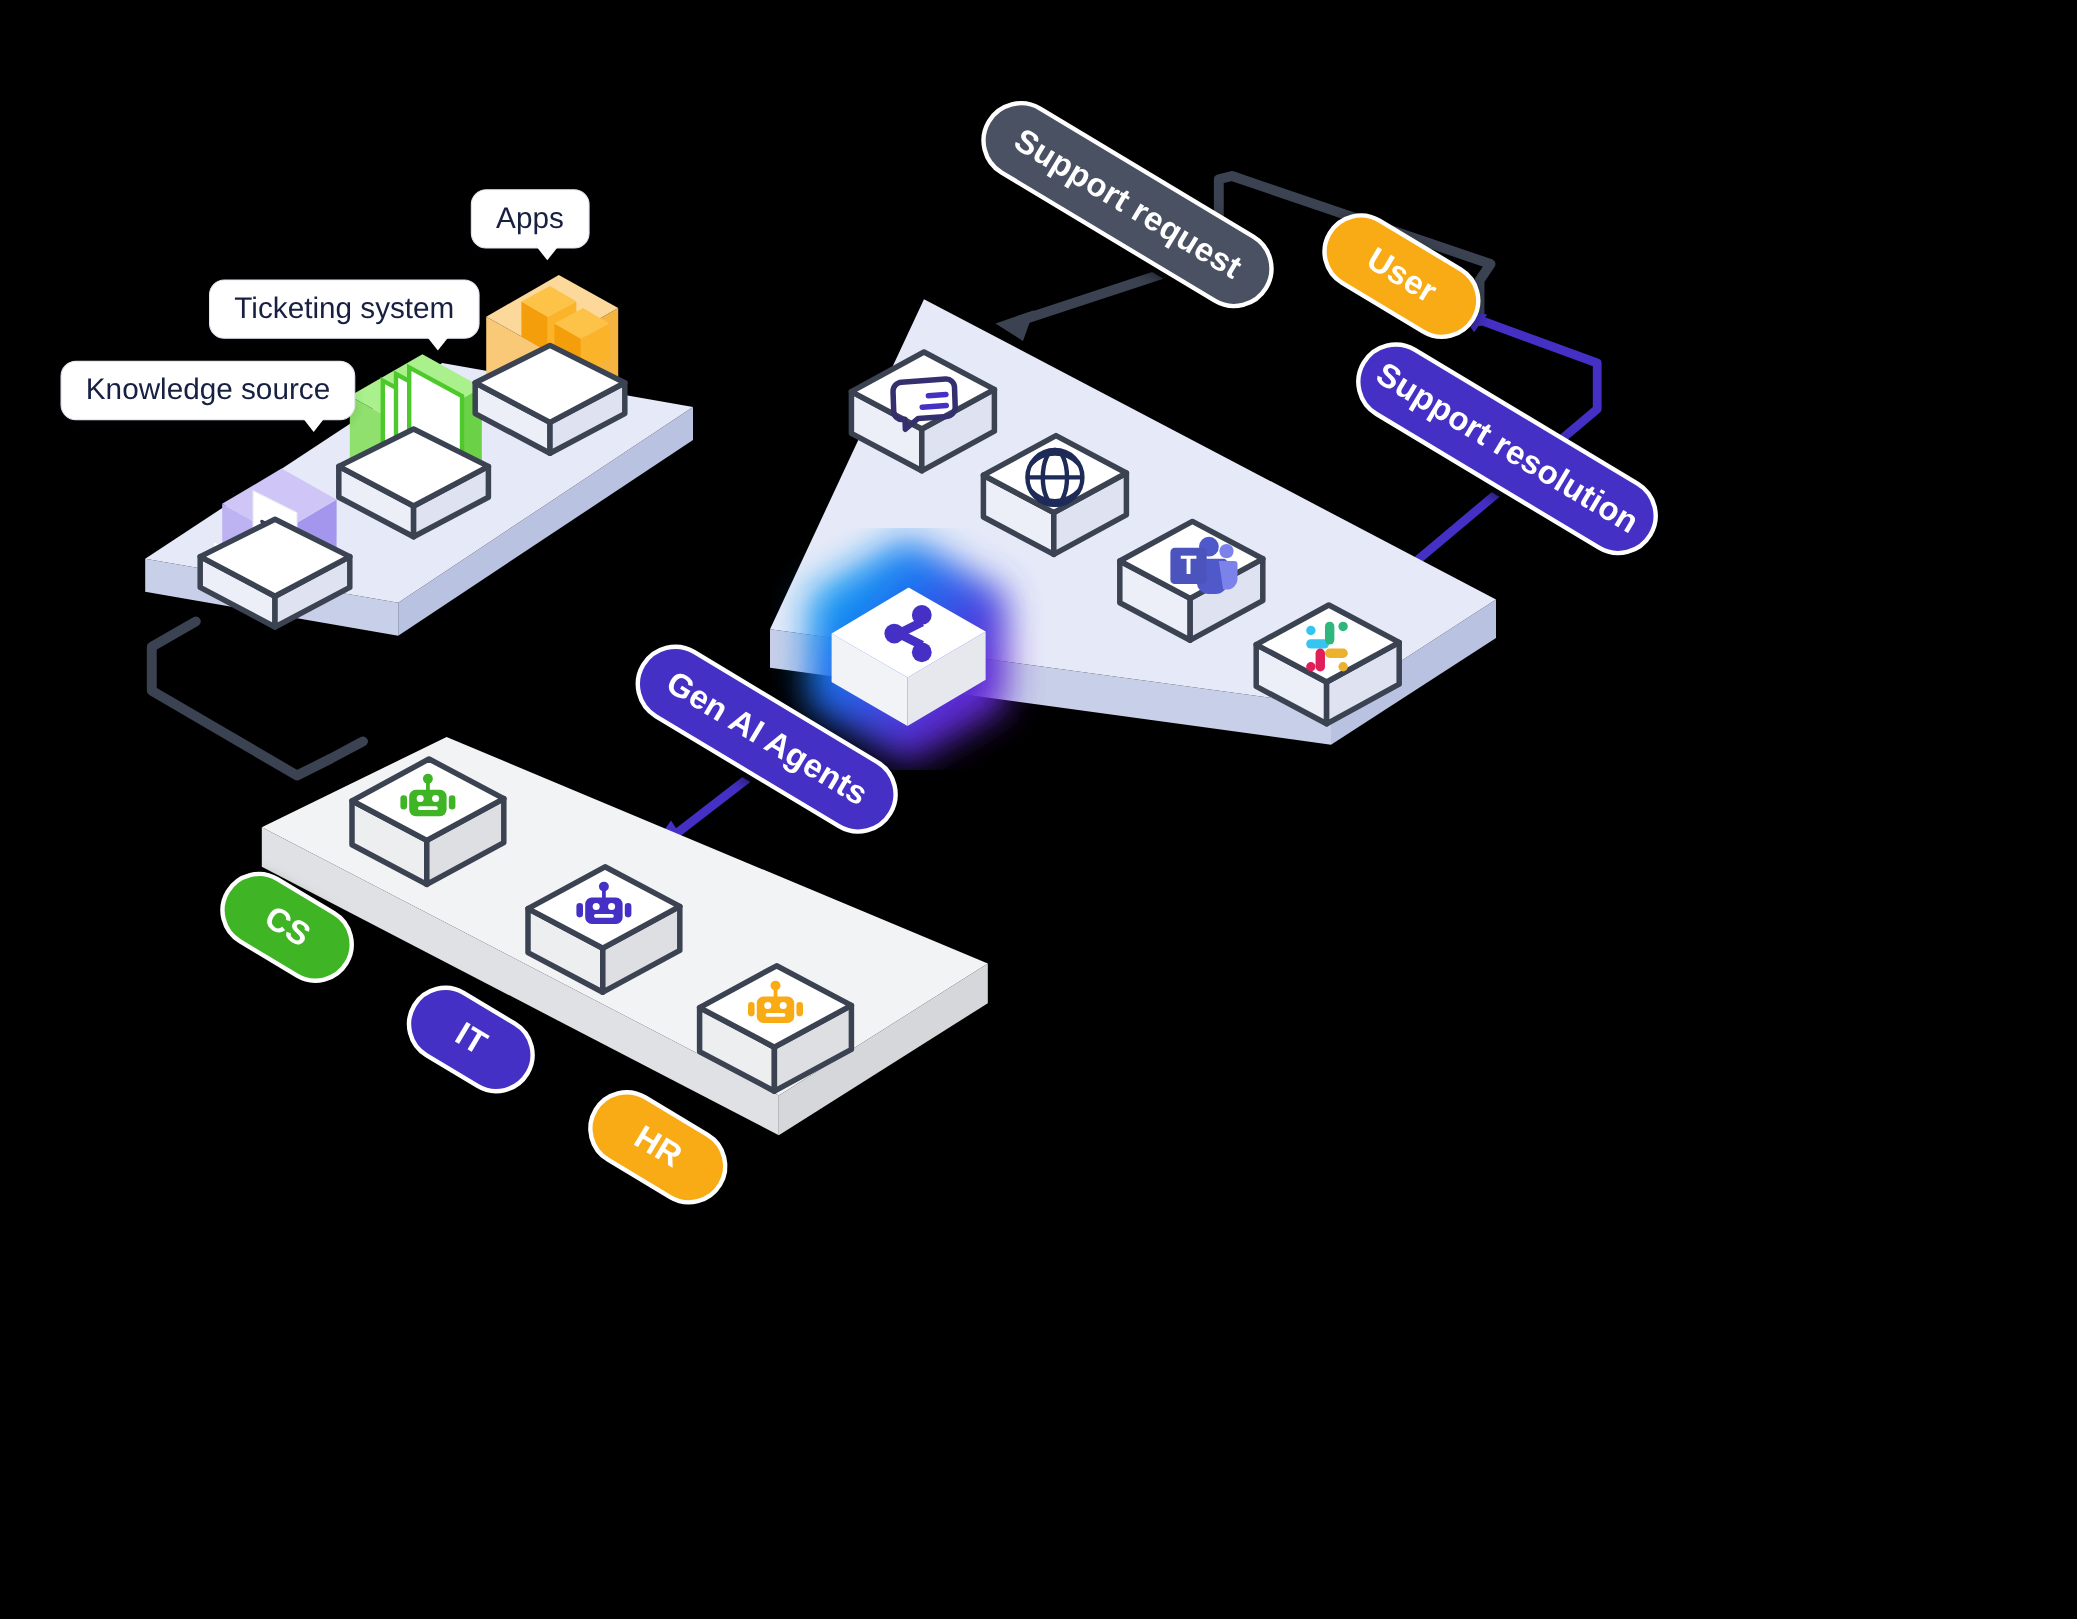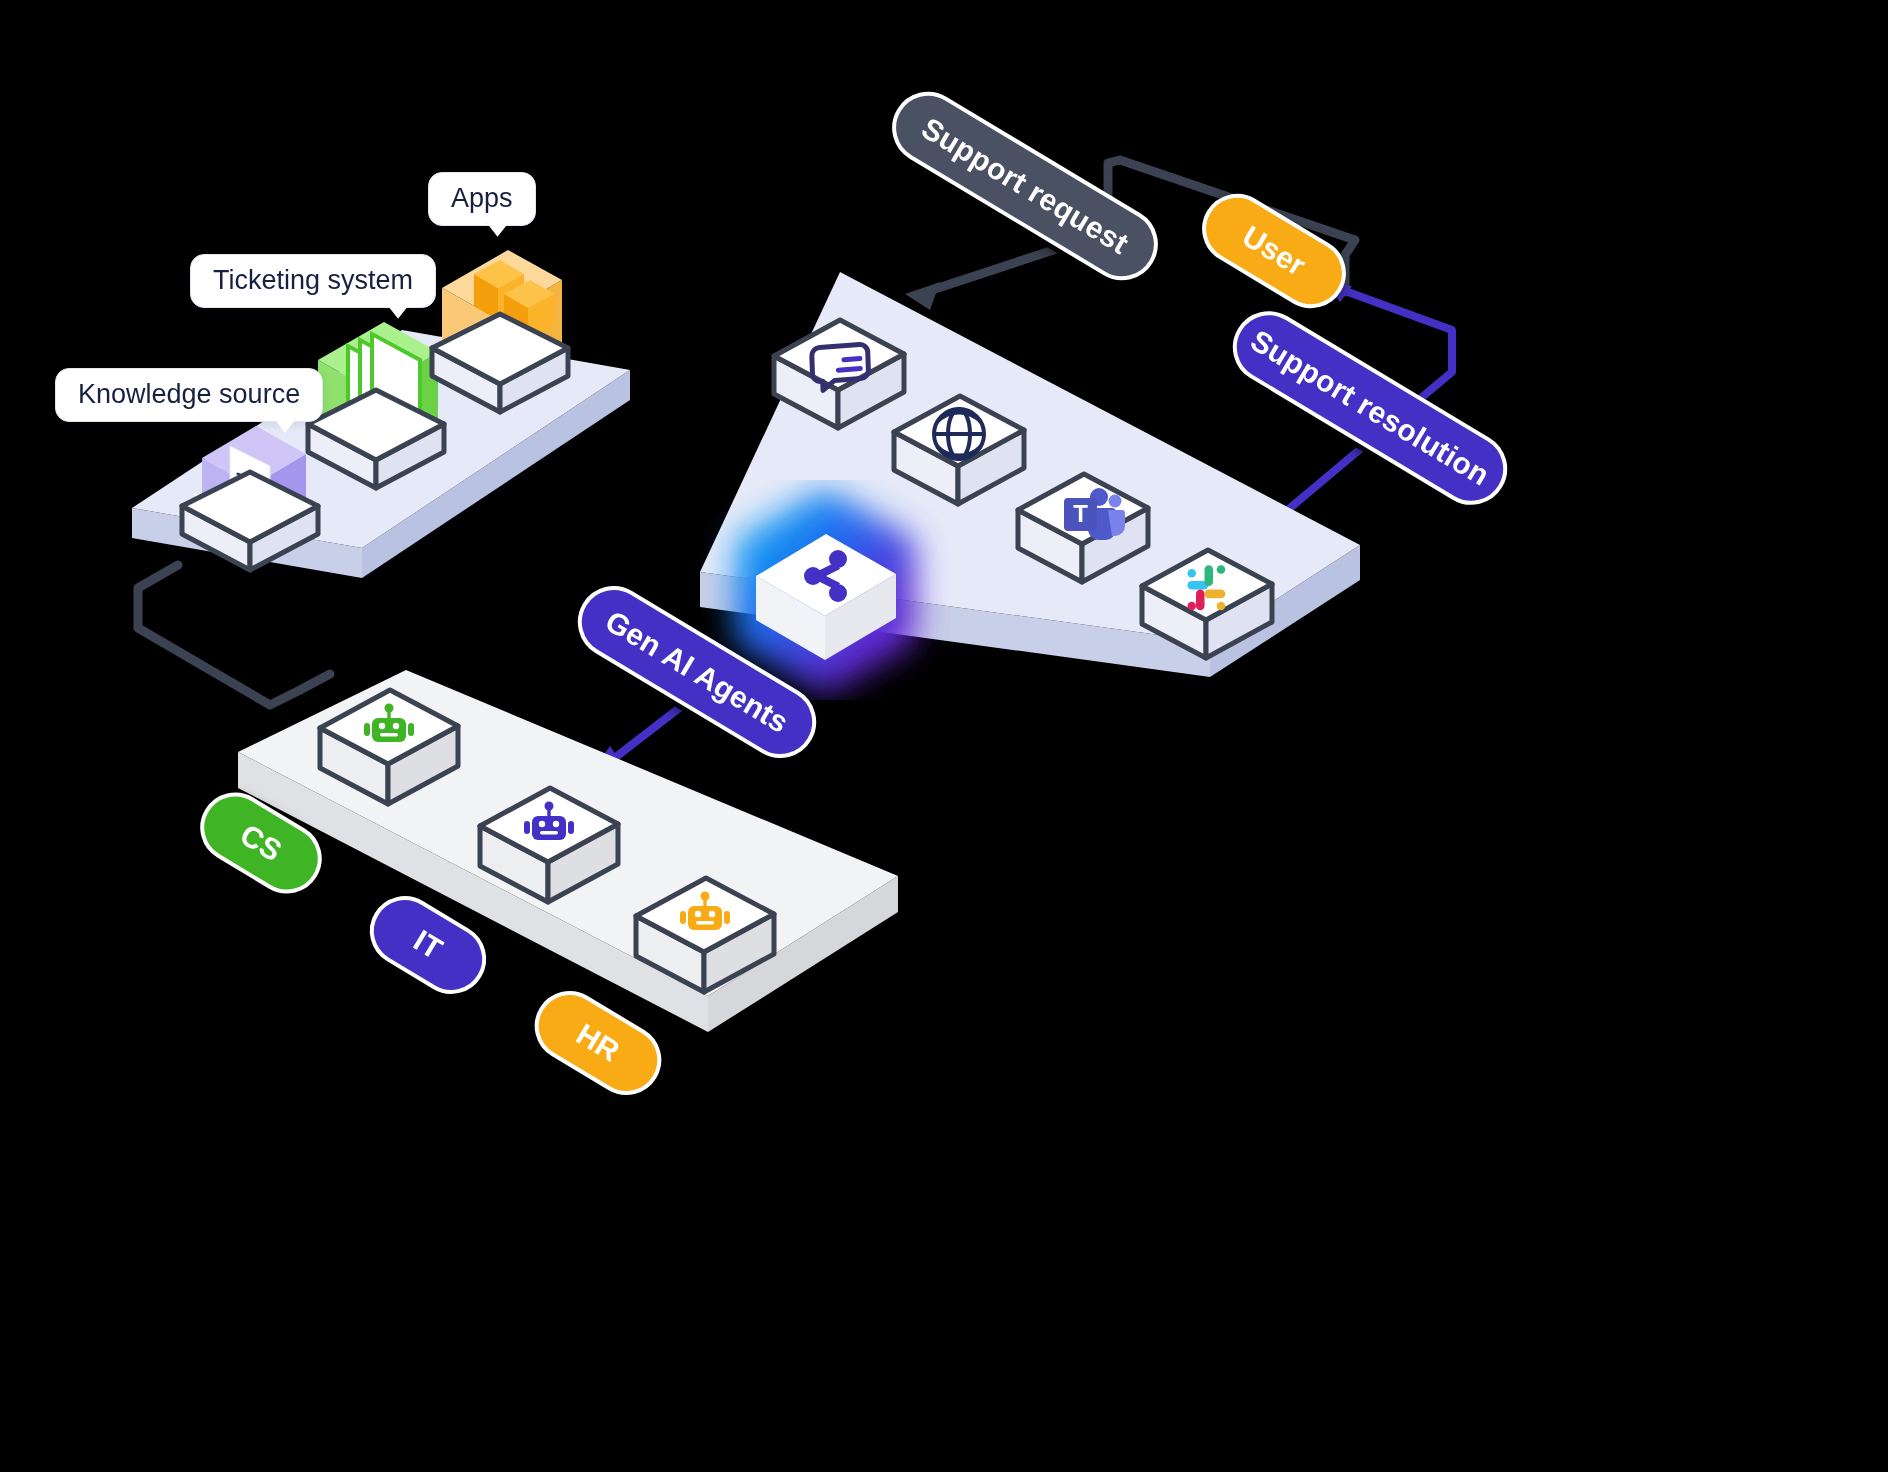--- a/index.html
+++ b/index.html
@@ -330,21 +330,21 @@
       <g transform="translate(126,96)" fill="#4430c4">
         <circle cx="12" cy="-17" r="9"></circle>
         <circle cx="12" cy="17" r="9"></circle>
         <circle cx="-13" cy="0" r="9"></circle>
         <path d="M-10,-4 L10,-14 L14,-7 L-6,3 Z"></path>
         <path d="M-6,-3 L14,7 L10,14 L-10,4 Z"></path>
       </g>
     </svg>
   </div>
 
-  <div class="callout tail-r" style="left:55px;top:328px;margin-top:40px;">
+  <div class="callout tail-r" style="left:55px;top:328px;">
     <span>Knowledge source</span>
     <span class="tail"></span>
   </div>
 
   <div class="callout tail-r" style="left:190px;top:242px;margin-top:12px;">
     <span>Ticketing system</span>
     <span class="tail"></span>
   </div>
 
   <div class="callout tail-r" style="left:428px;top:172px;">

